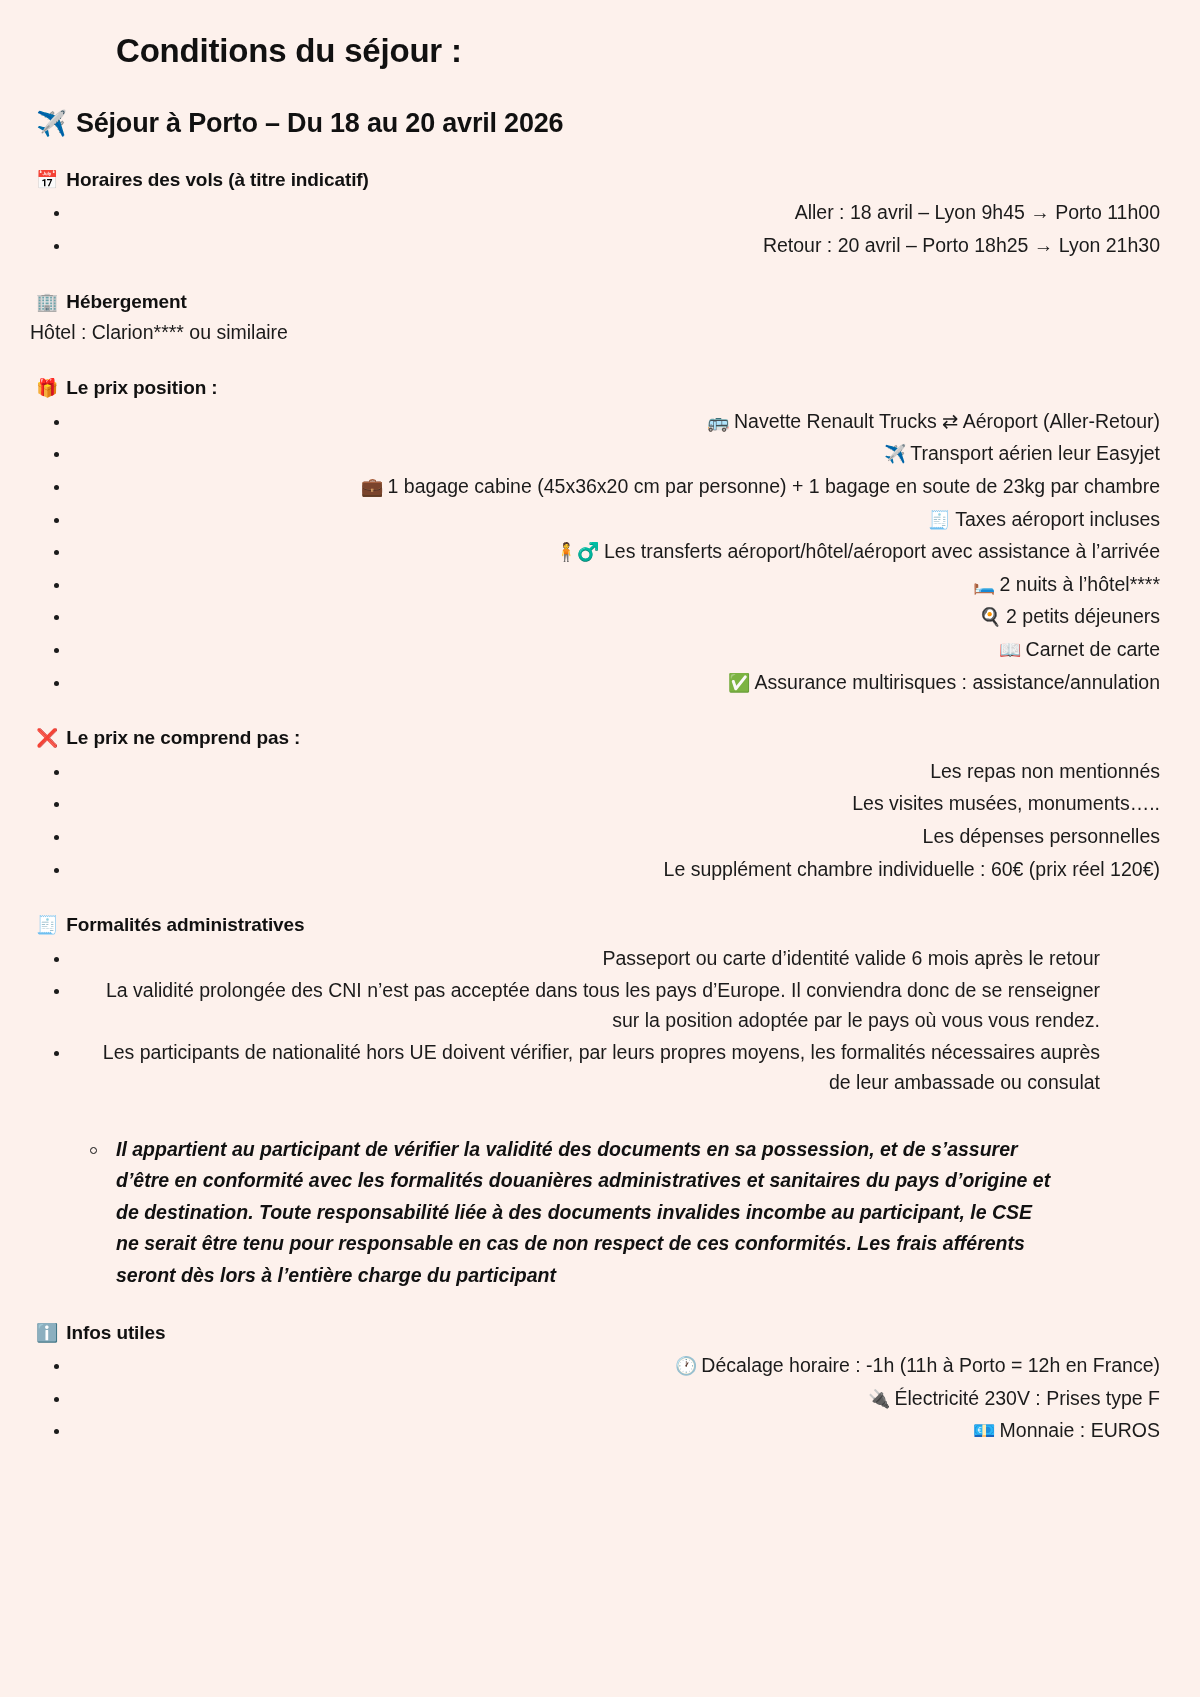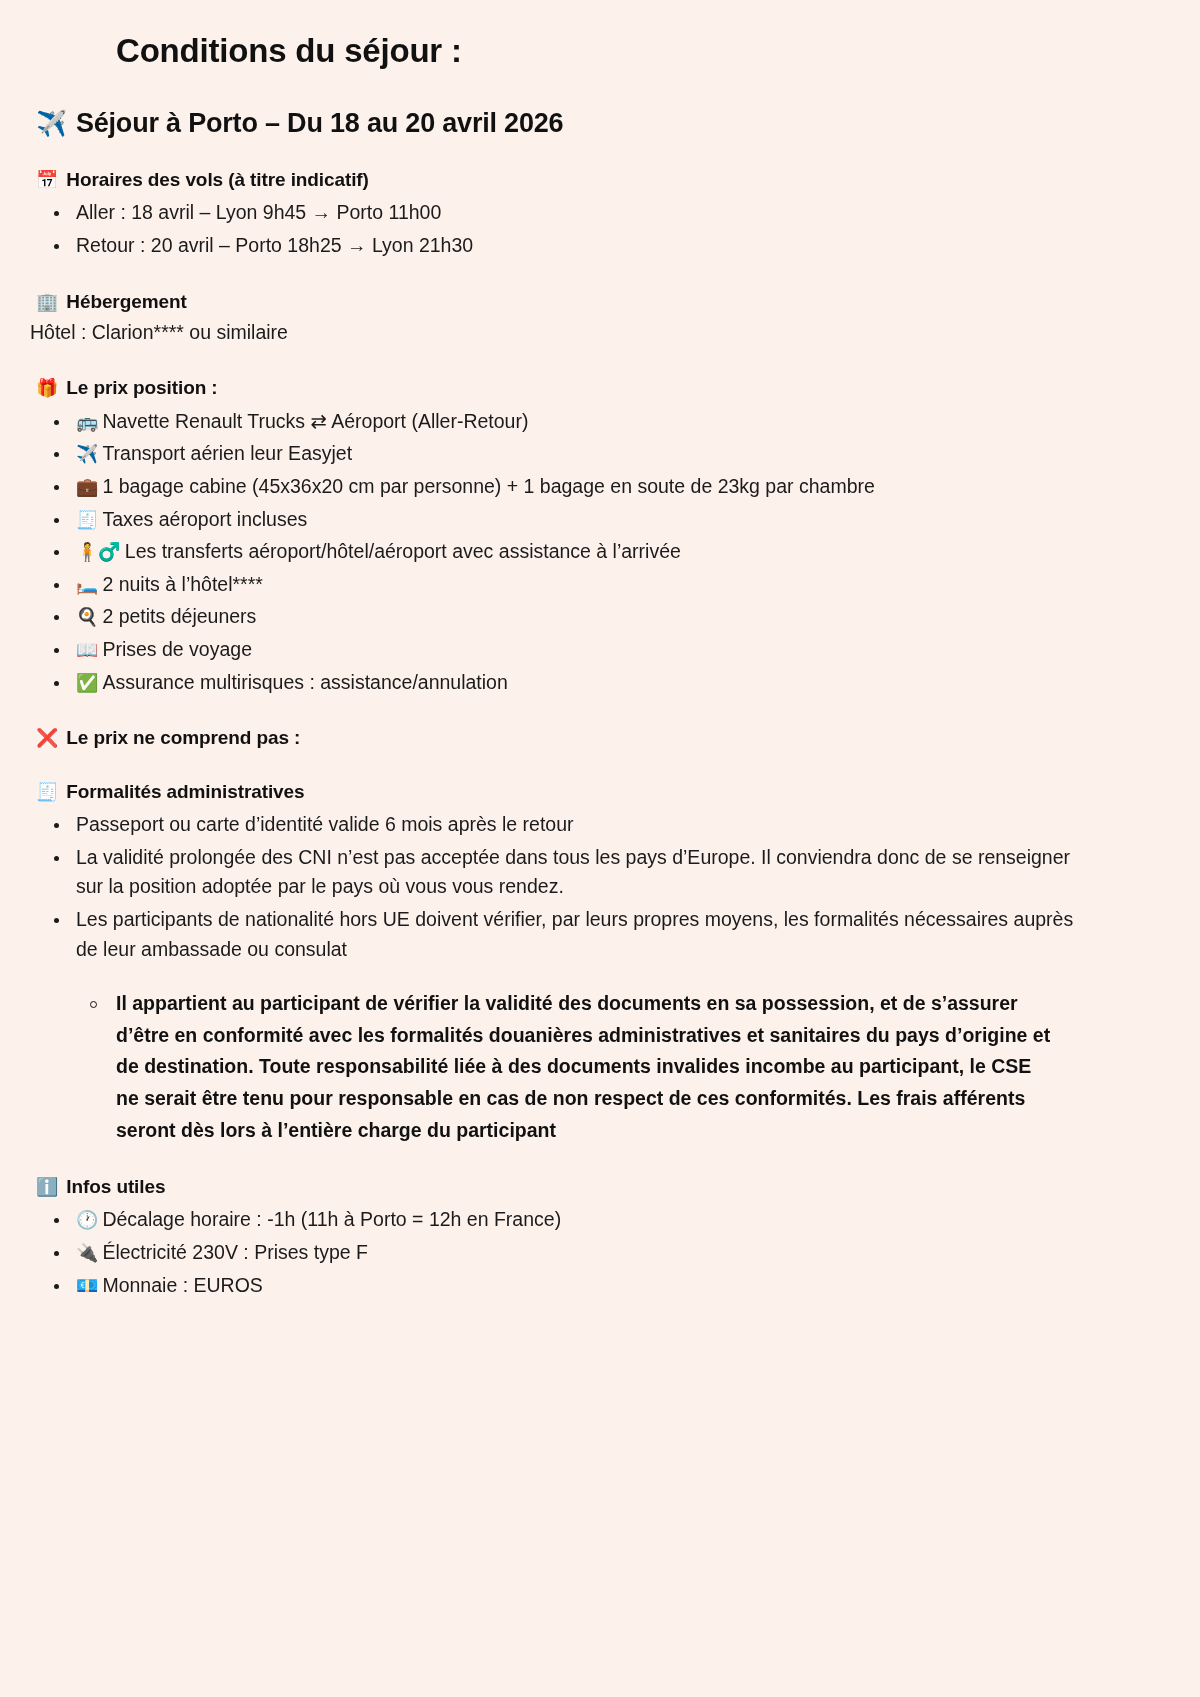--- a/index.html
+++ b/index.html
@@ -77,20 +77,21 @@
     margin: 6px 0 0 0;
     padding: 0;
   }
   ul.bullets > li {
     position: relative;
     font-size: 19.5px;
     line-height: 1.52;
     color: #1b1b1b;
     padding-left: 58px;
     margin: 3px 0;
+    text-align: right;
   }
   ul.bullets > li::before {
     content: "";
     position: absolute;
     left: 36px;
     top: 13px;
     width: 5px;
     height: 5px;
     border-radius: 50%;
     background: #1b1b1b;
@@ -102,22 +103,23 @@
 
   .plain-line {
     font-size: 19.5px;
     line-height: 1.5;
     margin: 4px 0 0 12px;
     color: #1b1b1b;
   }
 
   ul.sub-bullets {
     list-style: none;
-    margin: 24px 0 0 0;
+    margin: 36px 0 0 0;
     padding: 0;
+    font-style: italic;
   }
   ul.sub-bullets > li {
     position: relative;
     font-size: 19.5px;
     font-weight: bold;
     line-height: 1.62;
     color: #111;
     padding-left: 98px;
     padding-right: 105px;
     margin: 0;
@@ -175,30 +177,36 @@
       <span>Le prix position :</span>
     </div>
     <ul class="bullets">
       <li><span class="emj">🚌</span><span>Navette Renault Trucks ⇄ Aéroport (Aller-Retour)</span></li>
       <li><span class="emj">✈️</span><span>Transport aérien leur Easyjet</span></li>
       <li><span class="emj">💼</span><span>1 bagage cabine (45x36x20 cm par personne) + 1 bagage en soute de 23kg par chambre</span></li>
       <li><span class="emj">🧾</span><span>Taxes aéroport incluses</span></li>
       <li><span class="emj">🧍♂️</span><span>Les  transferts aéroport/hôtel/aéroport avec assistance à l’arrivée</span></li>
       <li><span class="emj">🛏️</span><span>2 nuits à l’hôtel****</span></li>
       <li><span class="emj">🍳</span><span>2 petits déjeuners</span></li>
-      <li><span class="emj">📖</span><span>Prises de voyage</span></li>
+      <li><span class="emj">📖</span><span>Carnet de carte</span></li>
       <li><span class="emj">✅</span><span>Assurance multirisques : assistance/annulation</span></li>
     </ul>
   </div>
 
   <div class="section">
     <div class="section-heading">
       <span class="emj">❌</span>
       <span>Le prix ne comprend pas :</span>
     </div>
+    <ul class="bullets">
+      <li><span>Les repas non mentionnés</span></li>
+      <li><span>Les visites musées, monuments…..</span></li>
+      <li><span>Les dépenses personnelles</span></li>
+      <li><span>Le supplément chambre individuelle : 60€ (prix réel 120€)</span></li>
+    </ul>
   </div>
 
   <div class="section">
     <div class="section-heading">
       <span class="emj">🧾</span>
       <span>Formalités administratives</span>
     </div>
     <ul class="bullets wide">
       <li><span>Passeport ou carte d’identité valide 6 mois après le retour</span></li>
       <li><span>La validité prolongée des CNI n’est pas acceptée dans tous les pays d’Europe. Il conviendra donc de se renseigner sur la position adoptée par le pays où vous vous rendez.</span></li>

